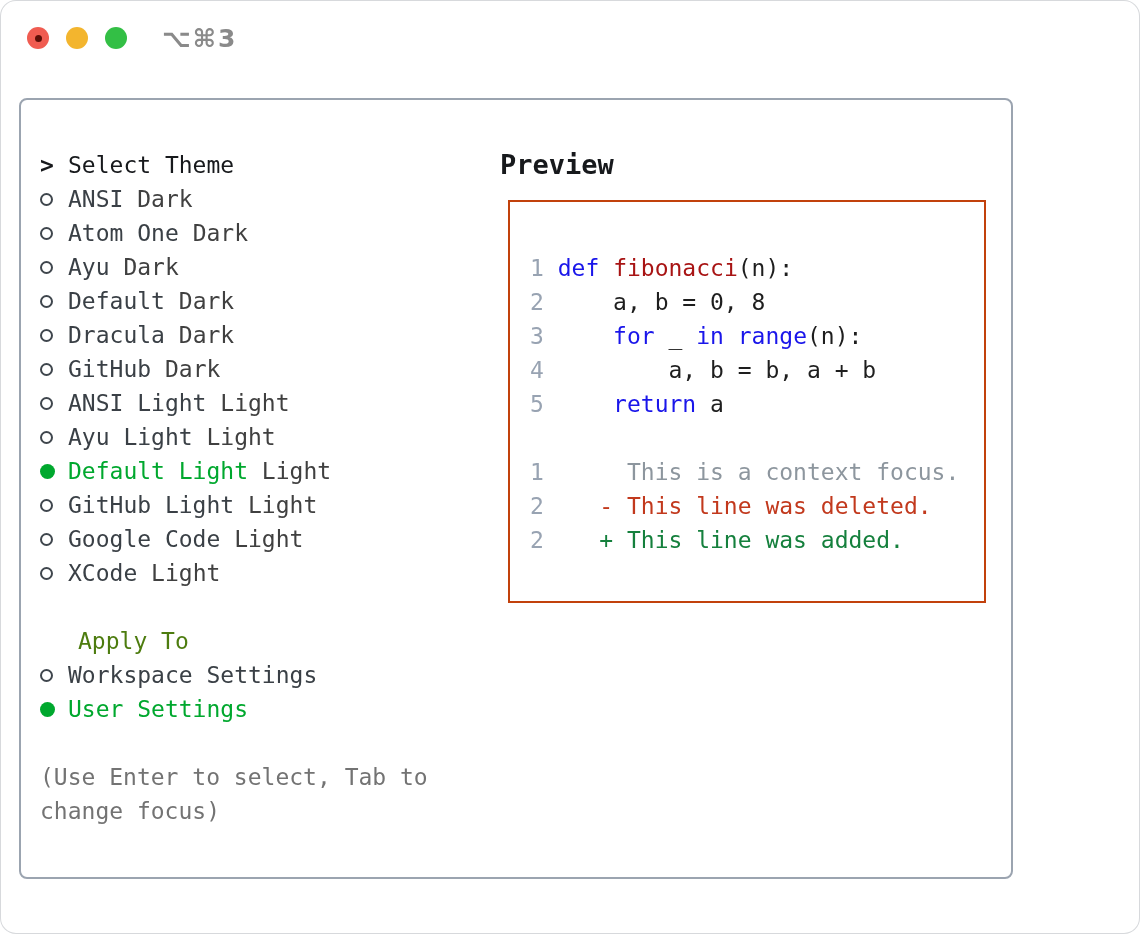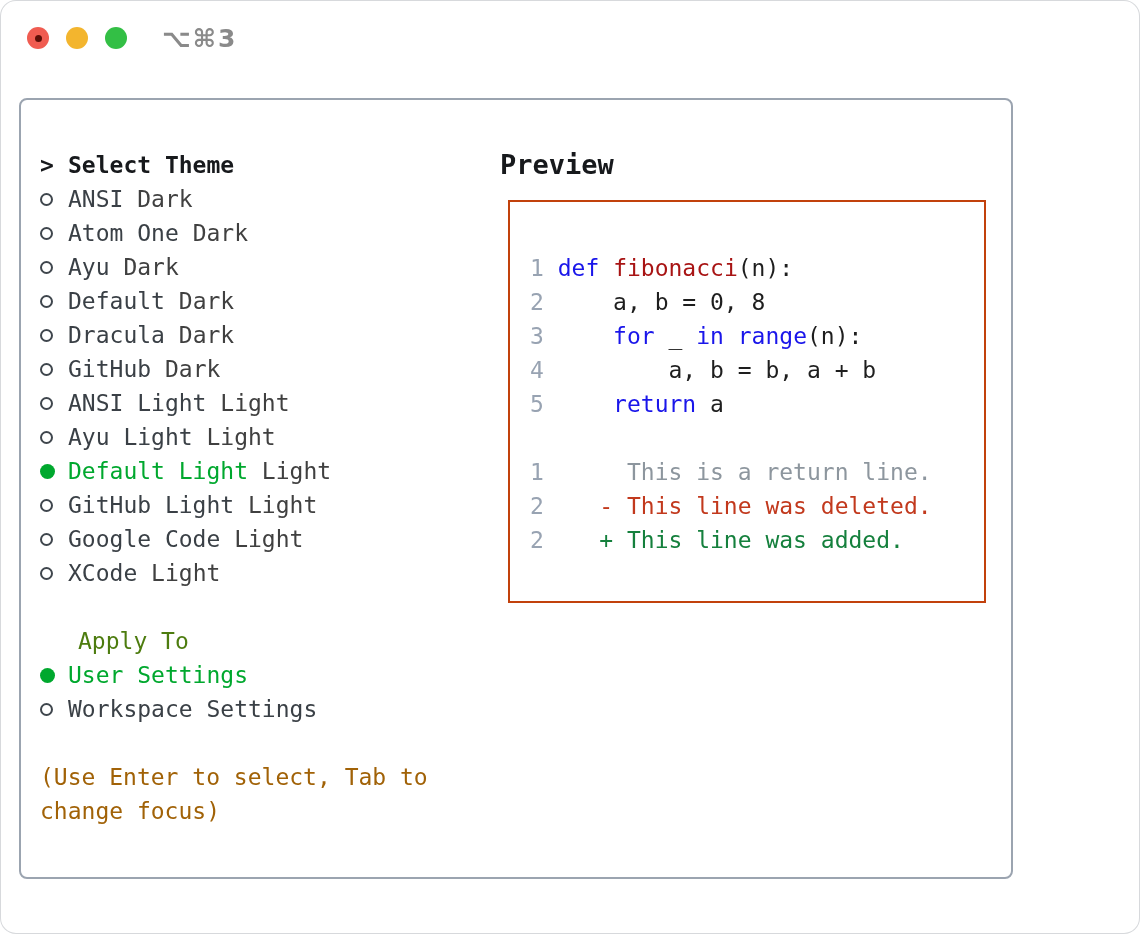--- a/index.html
+++ b/index.html
@@ -41,34 +41,34 @@
     background: #ffffff;
   }
 
   .col-left {
     position: absolute; left: 19px; top: 48px;
     font-size: 23px; line-height: 34px; color: #3a4046;
   }
   .row { height: 34px; display: flex; align-items: center; white-space: pre; }
   .marker { width: 28px; flex: 0 0 28px; display: flex; align-items: center; }
   .caret { font-weight: 700; color: #17191c; }
-  .hdr-label { font-weight: 700; color: #17191c; }
+  .hdr-label { font-weight: 400; color: #17191c; }
   .radio {
     width: 13px; height: 13px; border-radius: 50%;
     border: 2px solid #3f464d; background: transparent;
   }
   .radio.sel { width: 15px; height: 15px; border: none; background: #00a82e; }
   .tname { color: #3a4046; }
   .tname.sel { color: #00a82e; }
   .tvariant { color: #404040; margin-left: 1ch; }
   .spacer { height: 34px; }
 
   .apply-hdr { color: #4d7c0f; margin-left: 10px; }
   .hint {
-    color: #a16207; white-space: pre-line;
+    color: #737373; white-space: pre-line;
     font-size: 23px; line-height: 34px; margin-top: 34px;
   }
 
   
   .preview-title {
     position: absolute; left: 479px; top: 48px;
     font-size: 27px; line-height: 34px; font-weight: 700; color: #17191c;
   }
   .preview-box {
     position: absolute; left: 487px; top: 100px;
@@ -125,38 +125,38 @@
         </div>
 
       <div class="spacer"></div>
 
       <div class="row">
         <span class="marker"></span>
         <span class="apply-hdr">Apply To</span>
       </div>
 
       <div id="apply-list">
+          <div class="row"><span class="marker"><span class="radio"></span></span><span class="tname">Workspace Settings</span></div>
           <div class="row"><span class="marker"><span class="radio sel"></span></span><span class="tname sel">User Settings</span></div>
-          <div class="row"><span class="marker"><span class="radio"></span></span><span class="tname">Workspace Settings</span></div>
         </div>
 
       <div class="hint">(Use Enter to select, Tab to
 change focus)</div>
     </div>
 
     <div class="preview-title">Preview</div>
 
     <div class="preview-box">
       <div class="code" id="code-block">
           <div class="cline"><span class="tok-ln">1</span><span class="tok-tx"> </span><span class="tok-kw">def</span><span class="tok-tx"> </span><span class="tok-fn">fibonacci</span><span class="tok-tx">(n):</span></div>
           <div class="cline"><span class="tok-ln">2</span><span class="tok-tx">     a, b = 0, 8</span></div>
           <div class="cline"><span class="tok-ln">3</span><span class="tok-tx">     </span><span class="tok-kw">for</span><span class="tok-tx"> _ </span><span class="tok-kw">in</span><span class="tok-tx"> </span><span class="tok-kw">range</span><span class="tok-tx">(n):</span></div>
           <div class="cline"><span class="tok-ln">4</span><span class="tok-tx">         a, b = b, a + b</span></div>
           <div class="cline"><span class="tok-ln">5</span><span class="tok-tx">     </span><span class="tok-kw">return</span><span class="tok-tx"> a</span></div>
           <div class="cline"></div>
-          <div class="cline"><span class="tok-ln">1</span><span class="tok-ctx">      This is a return line.</span></div>
+          <div class="cline"><span class="tok-ln">1</span><span class="tok-ctx">      This is a context focus.</span></div>
           <div class="cline"><span class="tok-ln">2</span><span class="tok-del">    - This line was deleted.</span></div>
           <div class="cline"><span class="tok-ln">2</span><span class="tok-add">    + This line was added.</span></div>
         </div>
     </div>
 
   </div>
 </div>
 
 </body></html>

